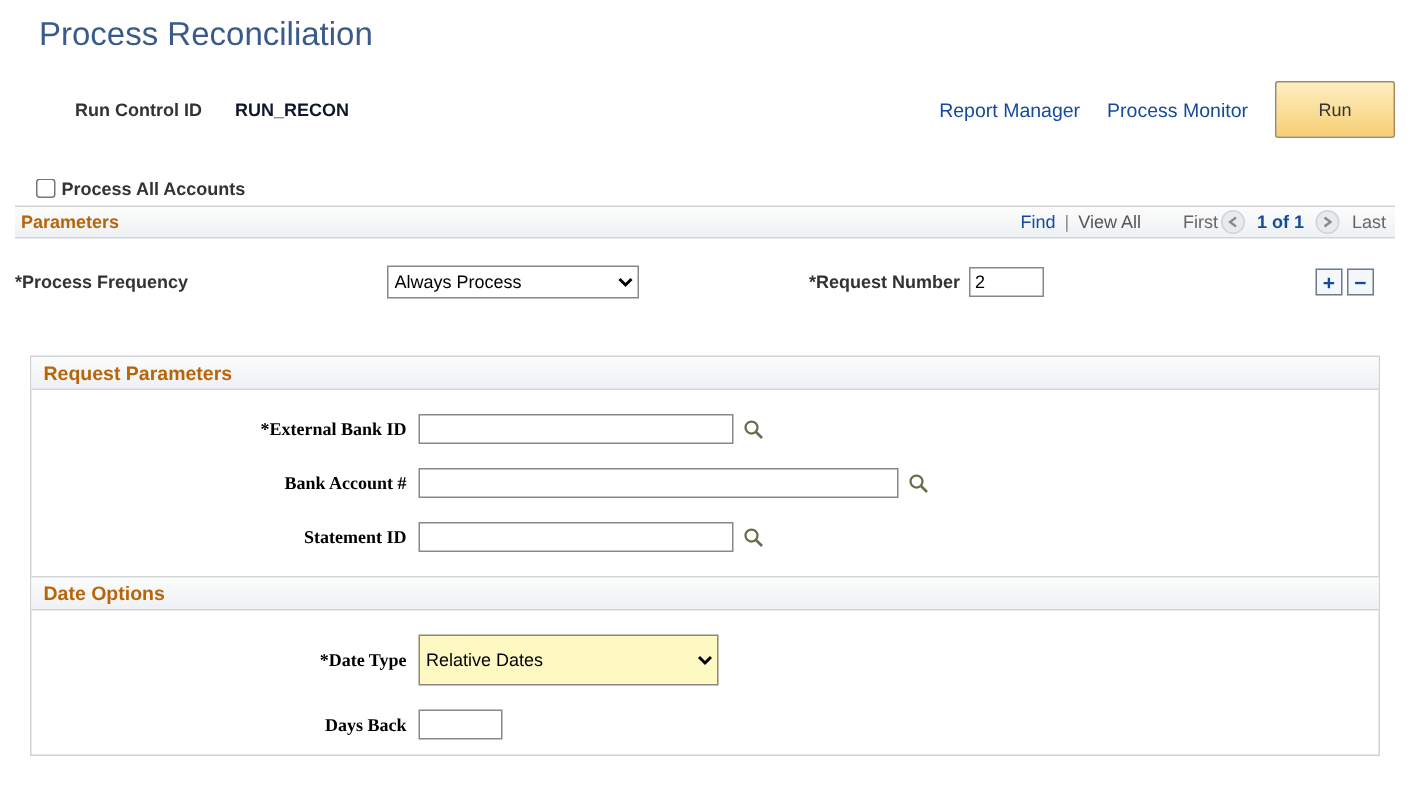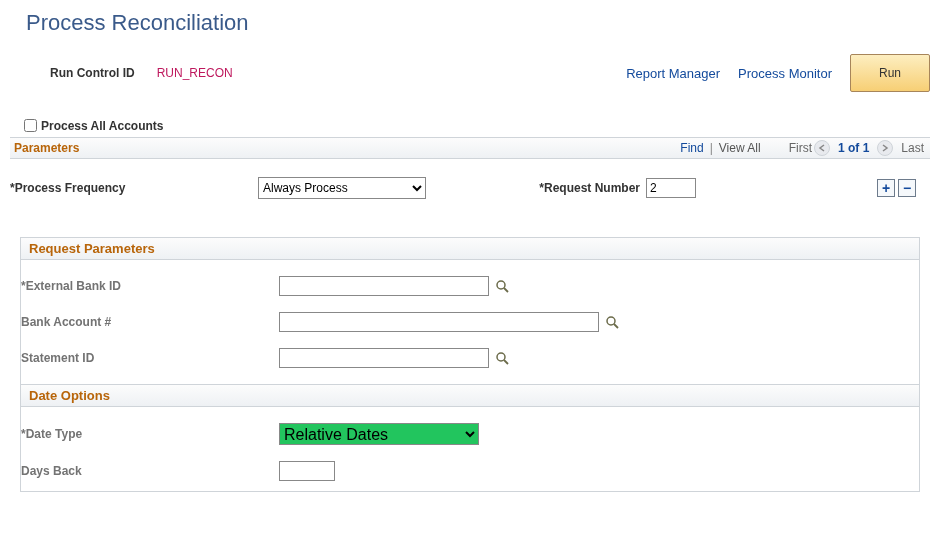--- a/index.html
+++ b/index.html
@@ -22,21 +22,22 @@
     display: flex;
     align-items: center;
     margin: 0 0 24px 40px;
   }
   .runctl-label {
     font-weight: bold;
     color: #333;
     margin-right: 22px;
   }
   .runctl-value {
-    color: #be185d;
+    color: #0f172a;
+    font-weight: bold;
   }
   .runctl-spacer { flex: 1; }
   .link {
     color: #134a9c;
     font-size: 13px;
     margin-right: 18px;
     cursor: pointer;
   }
   .run-btn {
     background: linear-gradient(#fdeec0, #f7cf75);
@@ -153,24 +154,25 @@
     font-weight: bold;
     font-size: 13px;
   }
   .form-row {
     display: flex;
     align-items: center;
     margin: 16px 0;
   }
   .form-lab {
     width: 258px;
-    text-align: left;
+    text-align: right;
     padding-right: 8px;
     font-weight: bold;
-    color: #737373;
+    color: #000000;
+    font-family: Liberation Serif, serif;
   }
   .inp {
     height: 20px;
     border: 1px solid #888;
     font-size: 12px;
     padding: 0 3px;
     background: #fff;
   }
   .inp-210 { width: 210px; }
   .inp-320 { width: 320px; }
@@ -186,24 +188,24 @@
     background: linear-gradient(#fcfcfc, #eef1f4);
     border-top: 1px solid #cfd4d9;
     border-bottom: 1px solid #cfd4d9;
     padding: 3px 8px;
     color: #b8650a;
     font-weight: bold;
     font-size: 13px;
   }
   .date-select {
     width: 200px;
-    height: 22px;
-    font-size: 16px;
+    height: 34px;
+    font-size: 12px;
     border: 1px solid #888;
-    background: #22c55e;
+    background: #fef9c3;
   }
 </style>
 </head>
 <body>
 
 <h1 class="page-title">Process Reconciliation</h1>
 
 <div class="runctl-row">
   <div class="runctl-label">Run Control ID</div>
   <div class="runctl-value">RUN_RECON</div>

